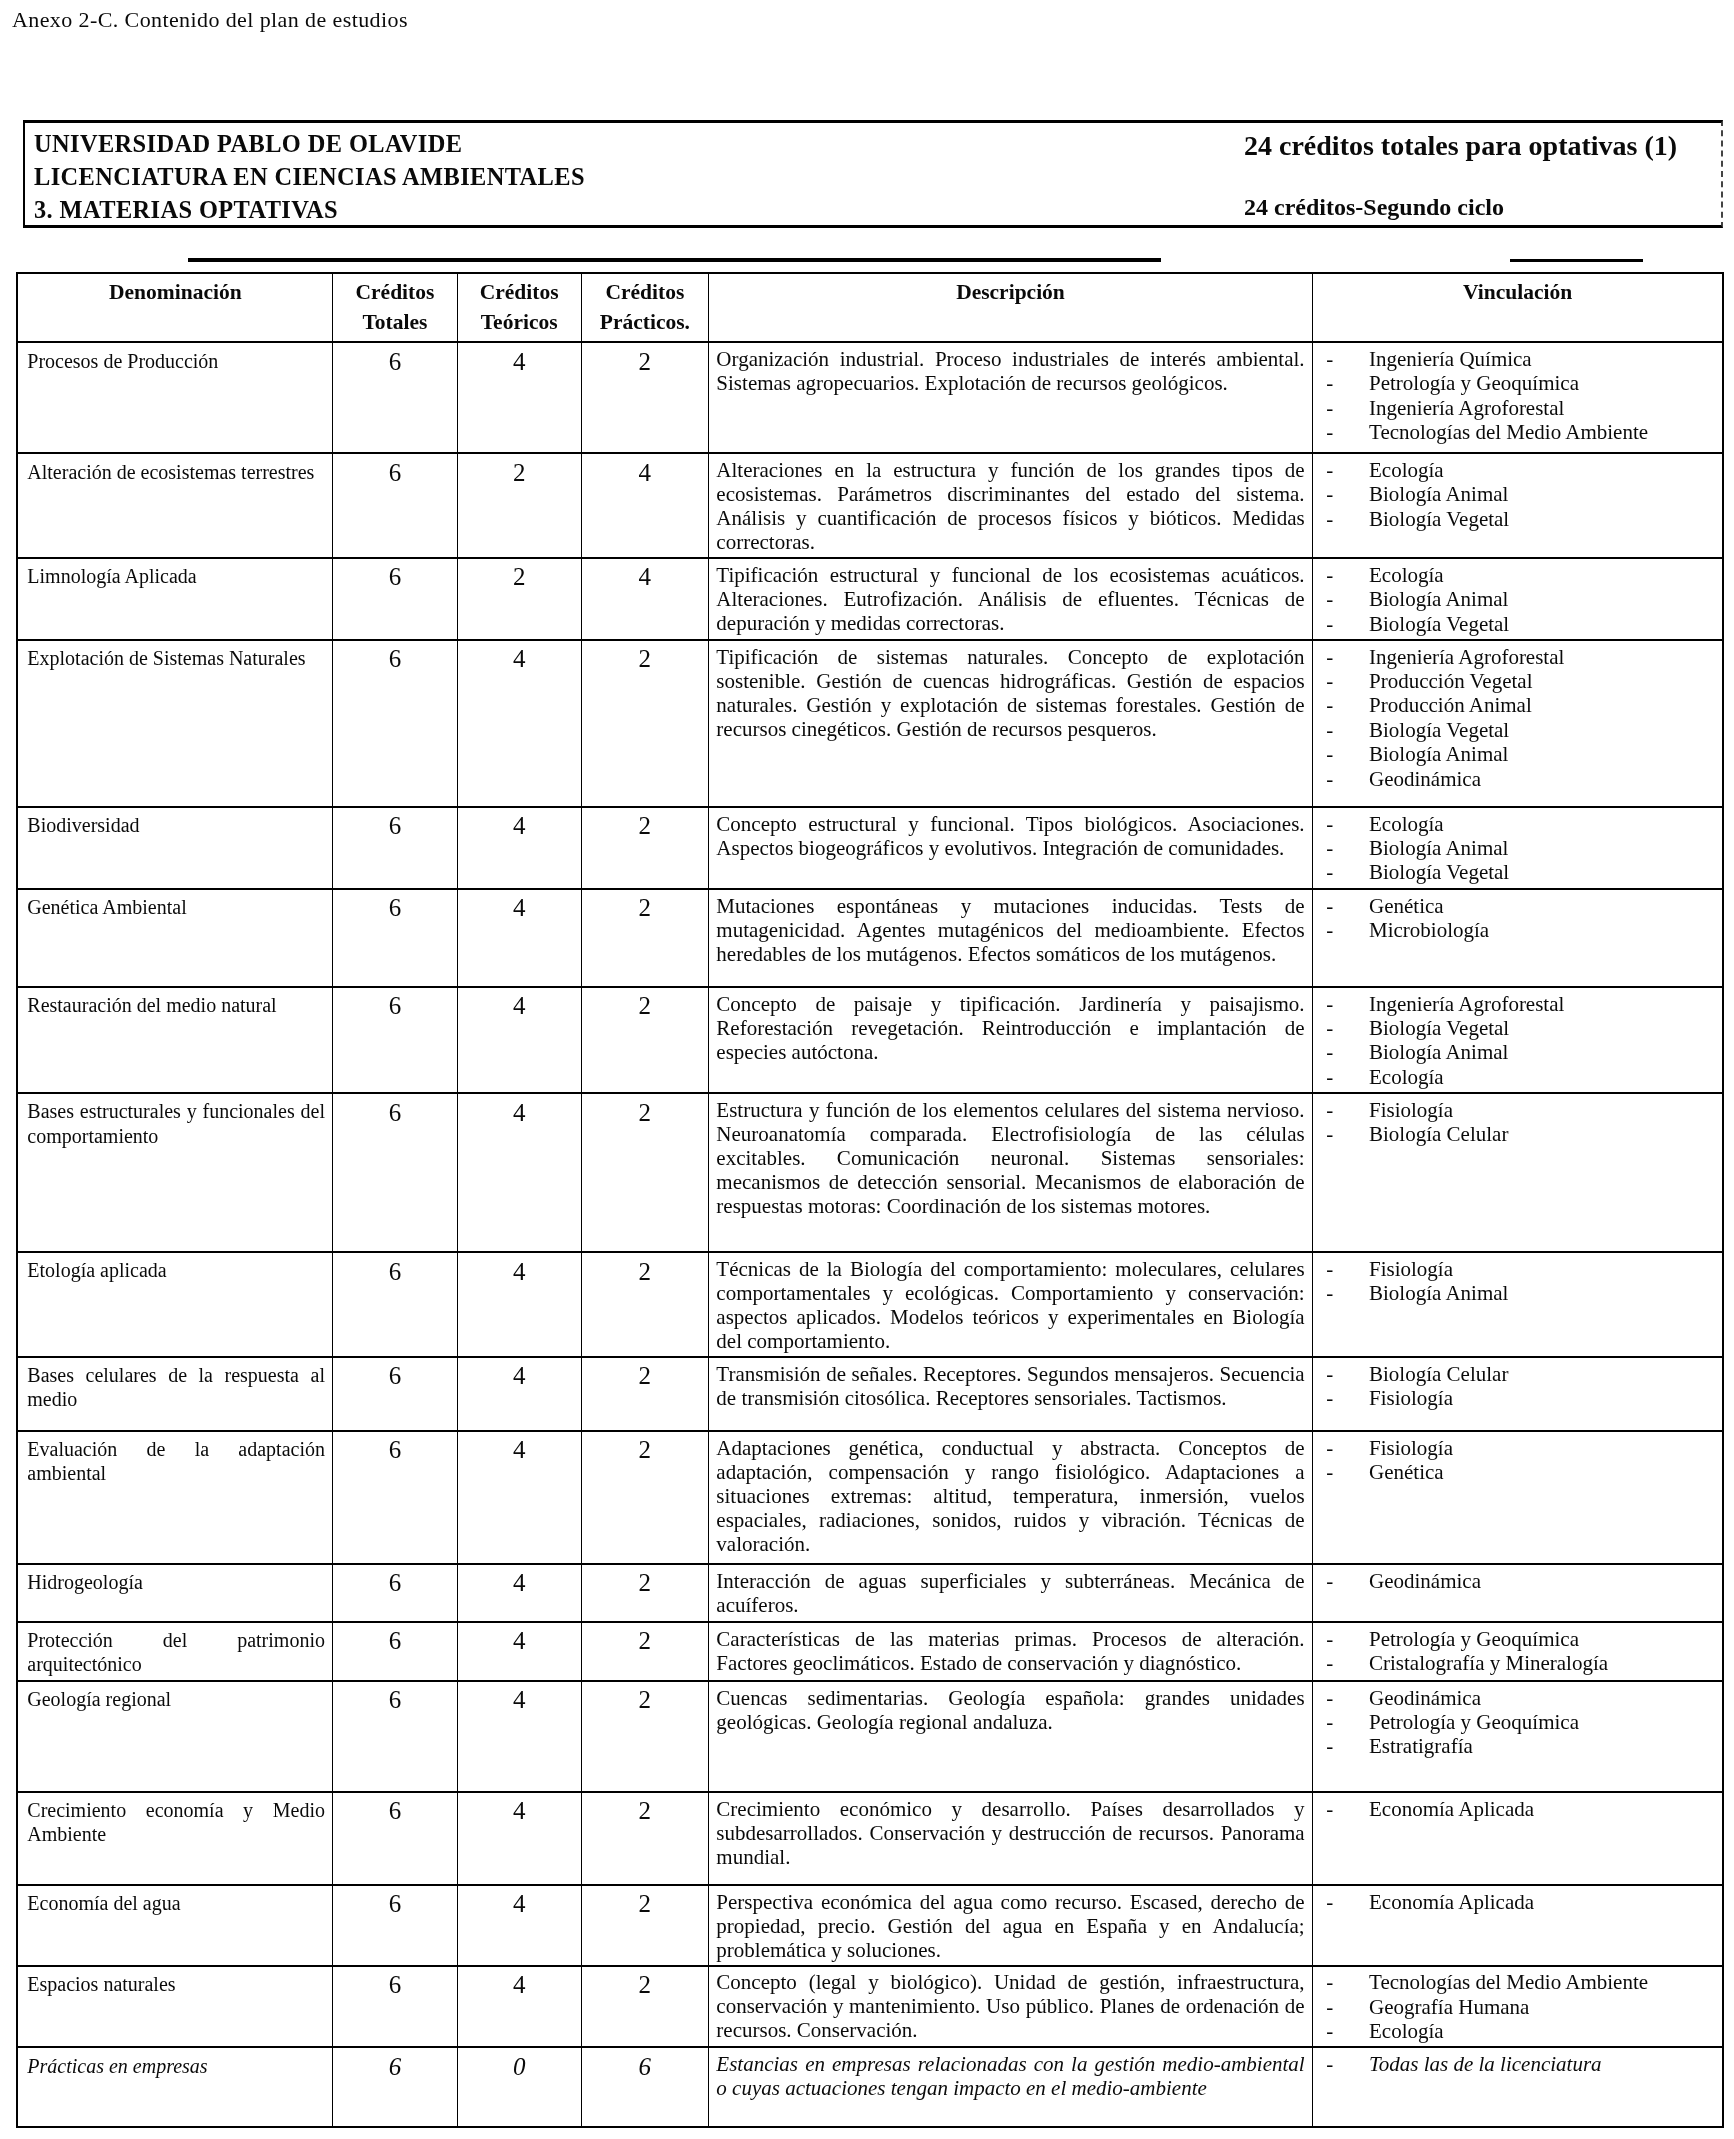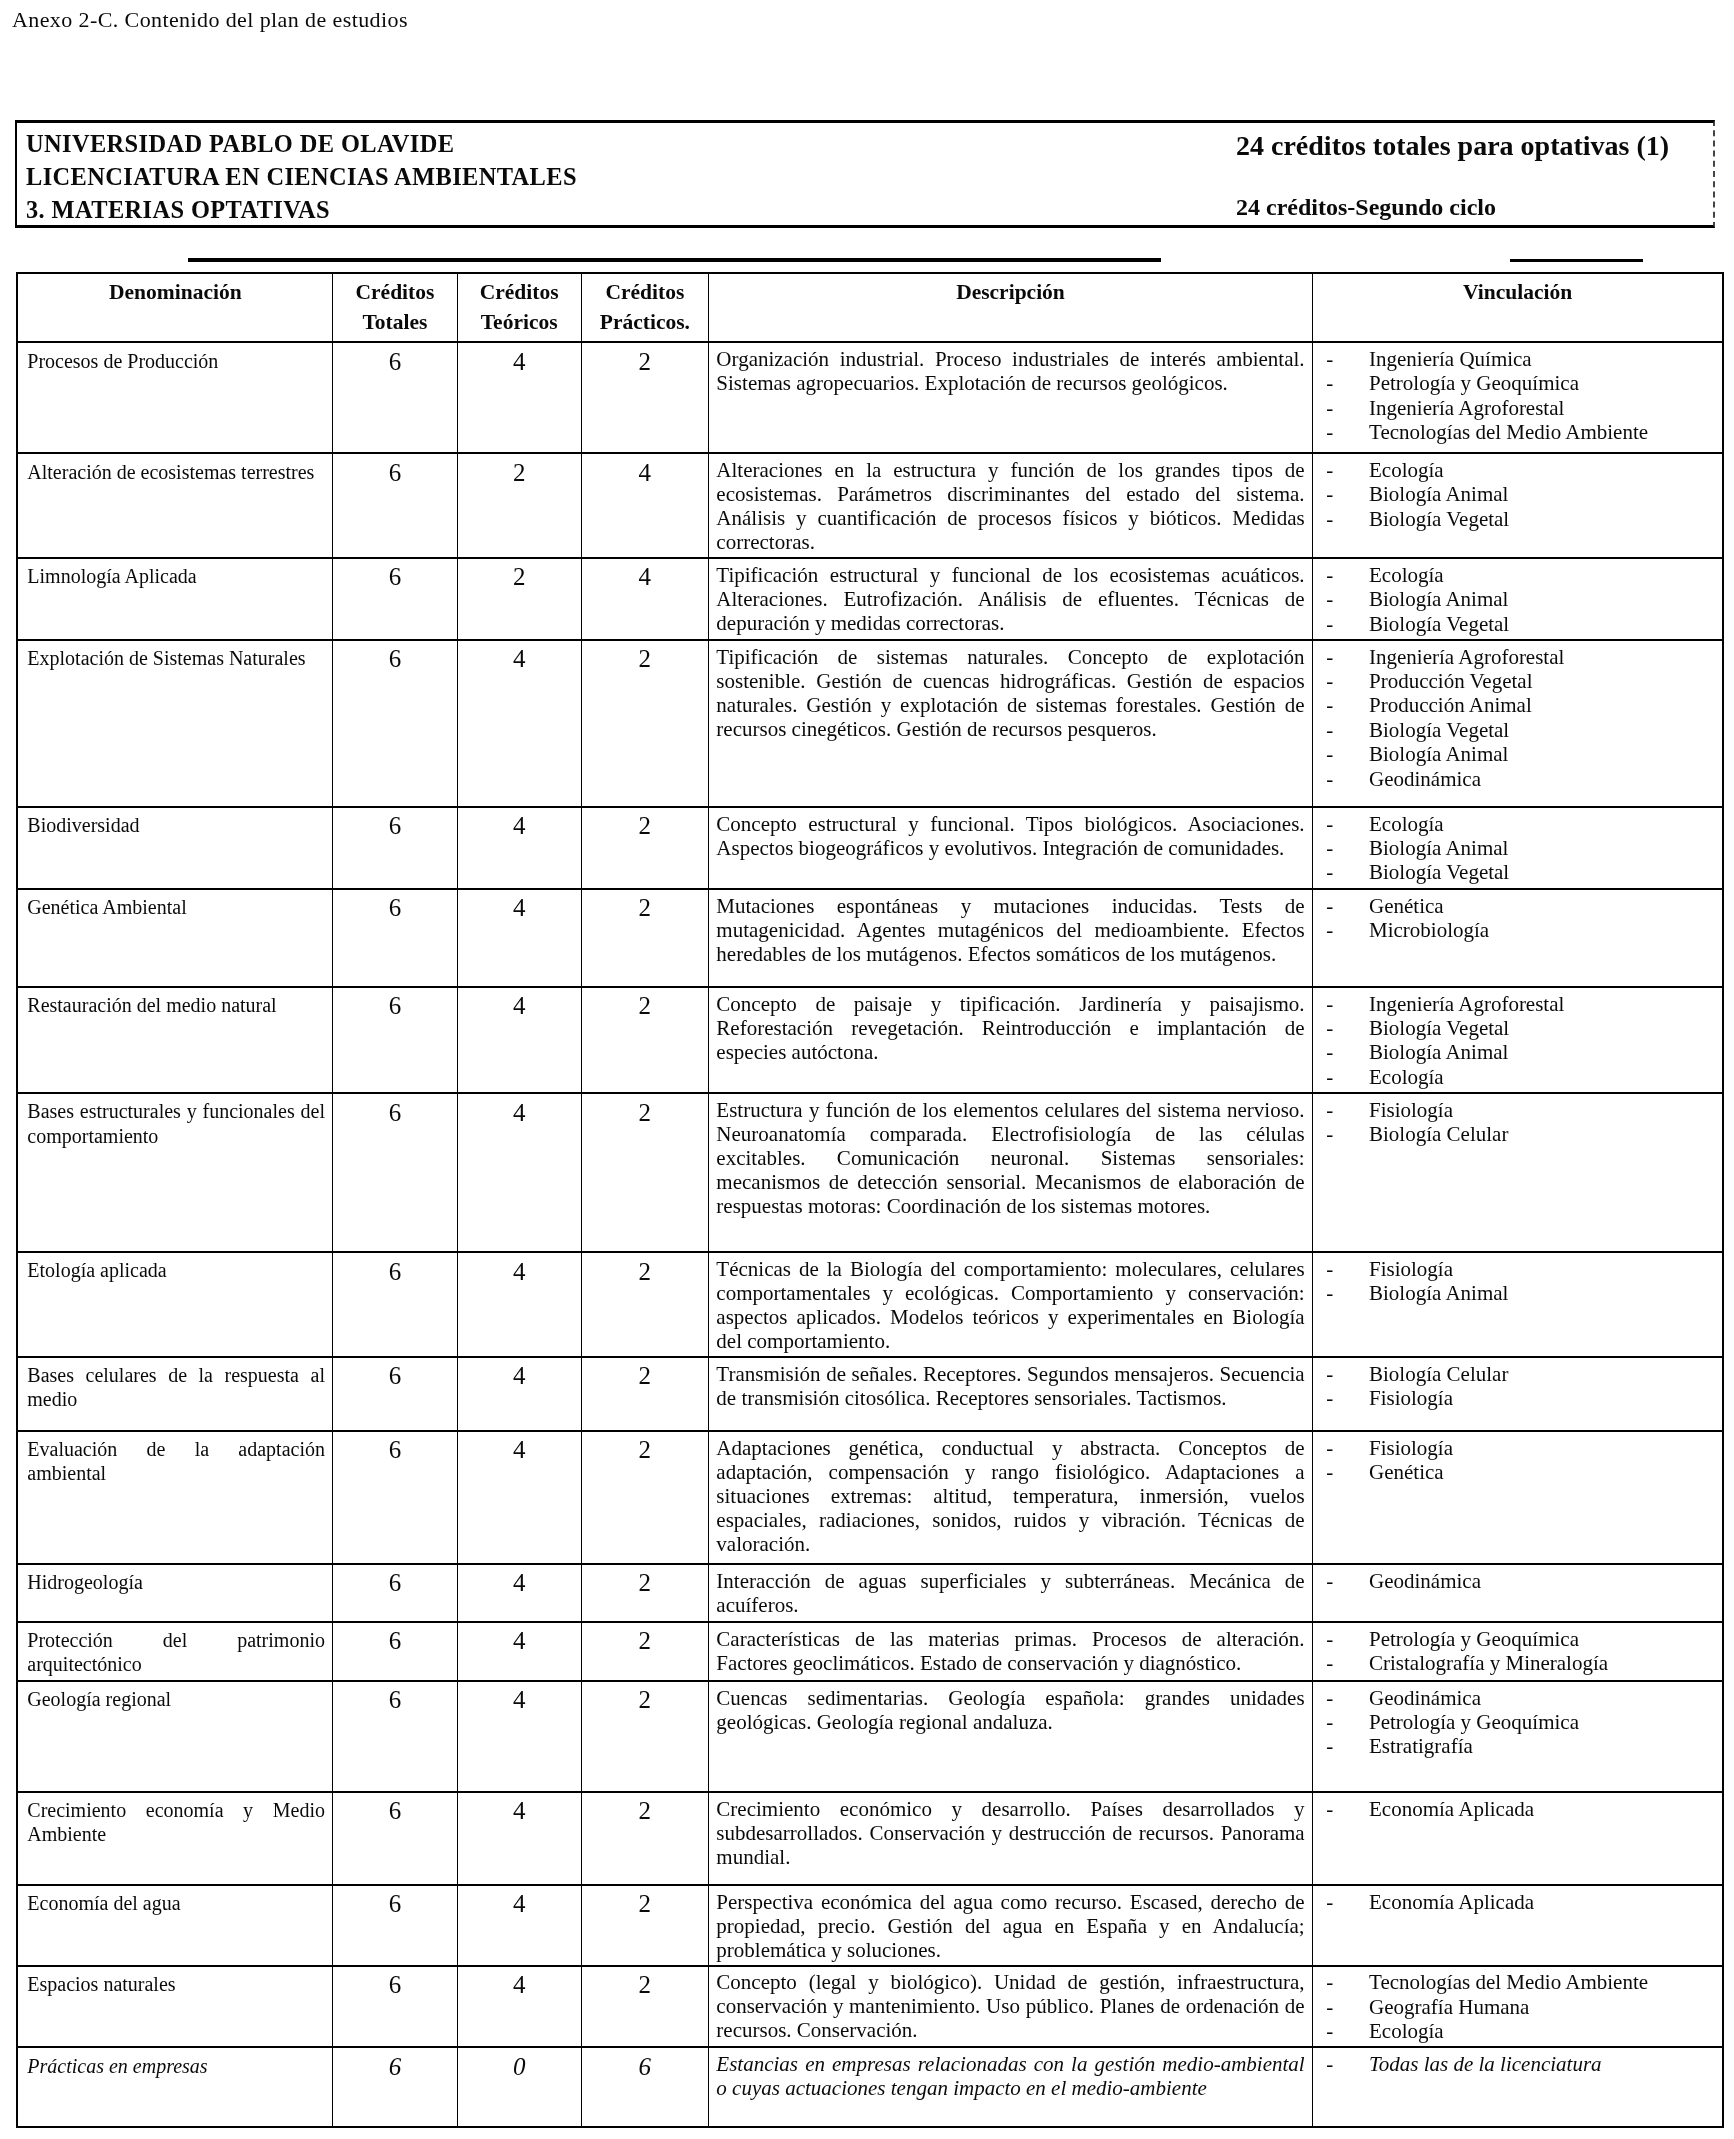--- a/index.html
+++ b/index.html
@@ -19,21 +19,21 @@
     position: absolute;
     left: 12px;
     top: 7.4px;
     font-size: 22px;
     letter-spacing: 0.4px;
     text-align: center;
   }
   
   .header-box {
     position: absolute;
-    left: 15px;
+    left: 23px;
     top: 120px;
     width: 1700px;
     height: 108px;
     border-top: 3px solid #000;
     border-bottom: 3px solid #000;
     border-left: 2.2px solid #000;
     border-right: 2.2px dashed #444;
     box-sizing: border-box;
   }
   .header-box-left {

